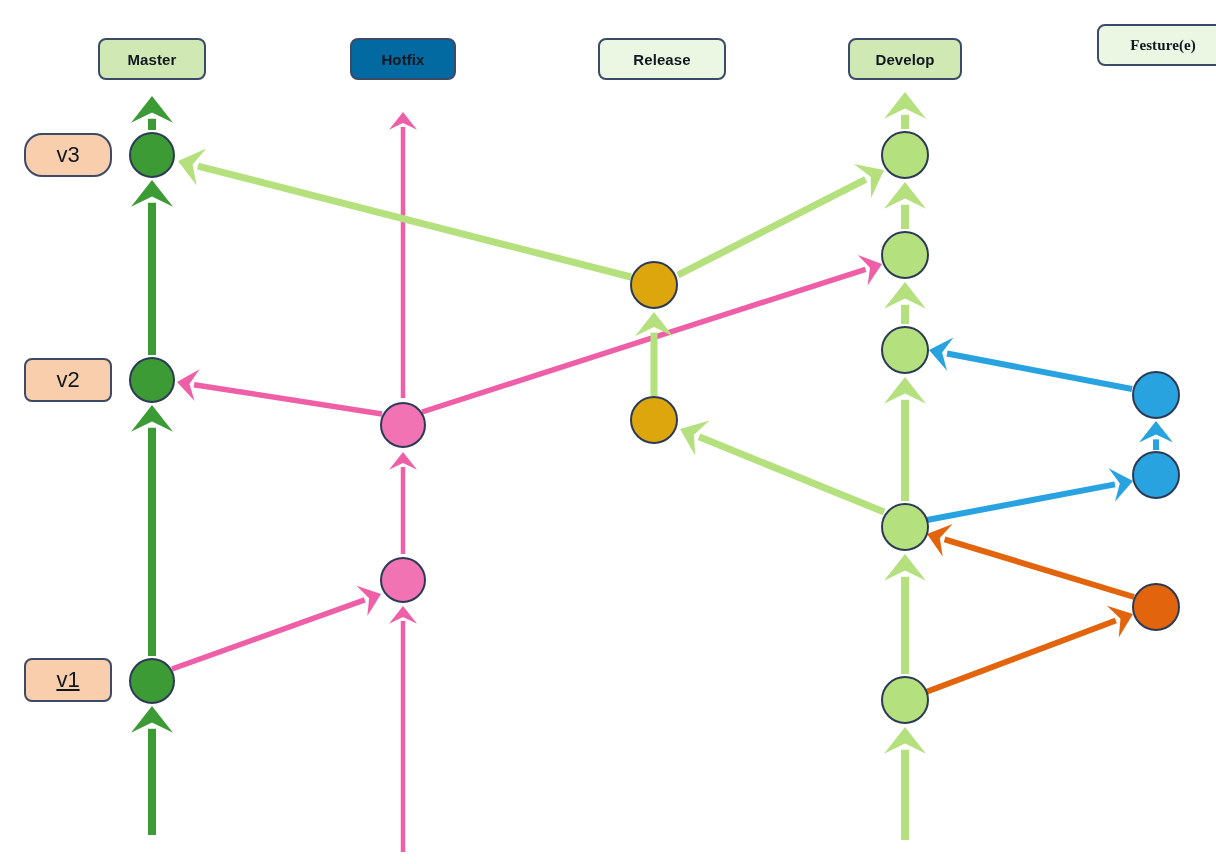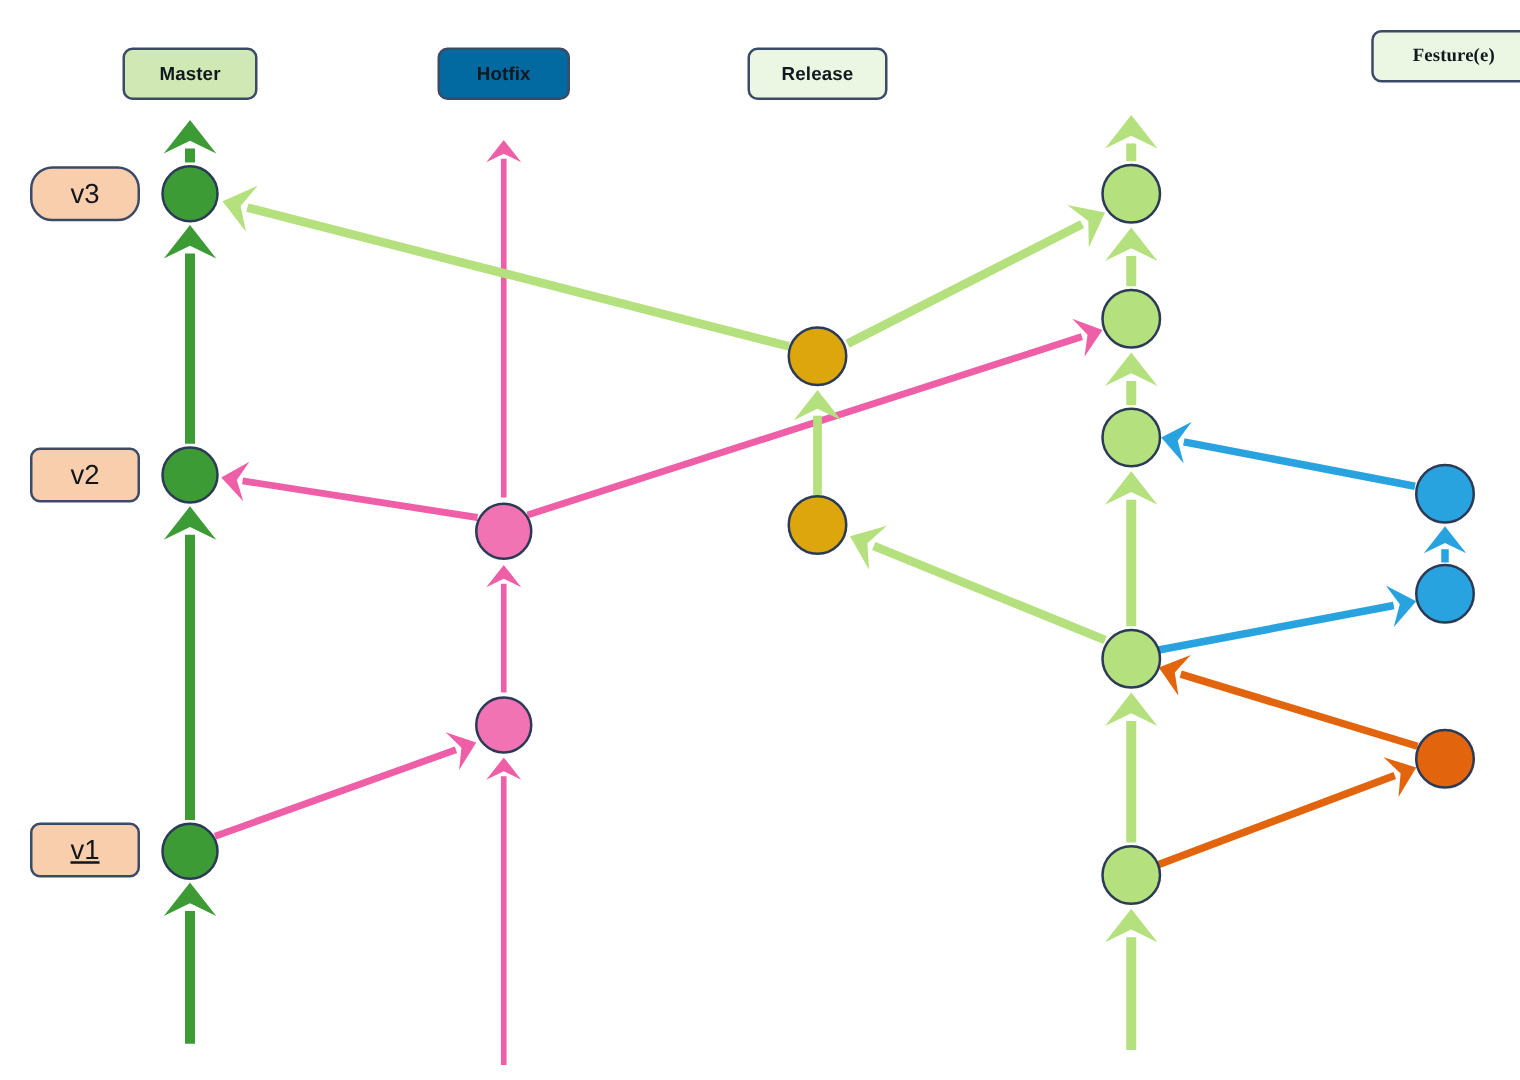--- a/index.html
+++ b/index.html
@@ -169,22 +169,25 @@
         <polygon points="927.00,534.00 952.61,524.03 939.81,537.90 942.71,556.55" fill="#e2650d"></polygon>
       </g>
     </svg>
 
   <div class="lane-header" style="left:98px; top:38px; width:108px; background:#cfe8b4;text-align:right;">
     <span>Master</span>
   </div>
   <div class="lane-header" style="left:350px; top:38px; width:106px; background:#0369a1;">
     <span>Hotfix</span>
   </div>
-  <div class="lane-header" style="left:598px; top:38px; width:112px; background:#ebf7e3;">
+  <div class="lane-header" style="left:598px; top:38px; width:128px; background:#ebf7e3;">
     <span>Release</span>
+  </div>
+  <div class="lane-header" style="left:848px; top:38px; width:114px; background:#cfe8b4;">
+    <span>Develop</span>
   </div>
   <div class="lane-header" style="left:1097px; top:24px; width:132px; background:#ebf7e3;font-family:Liberation Serif, serif;">
     <span>Festure(e)</span>
   </div>
 
   <div class="tag-box" style="left:24px; top:133px;border-radius:18px;">
     <span>v3</span>
   </div>
   <div class="tag-box" style="left:24px; top:358px;">
     <span>v2</span>

